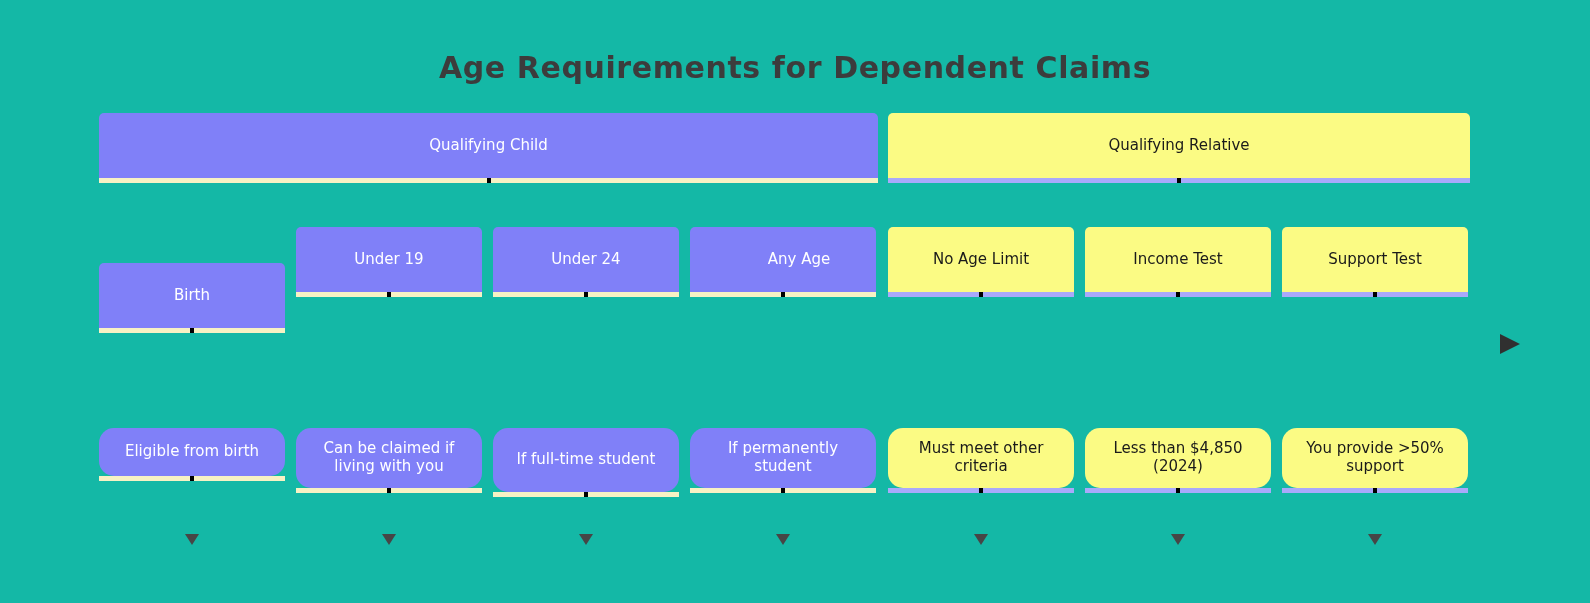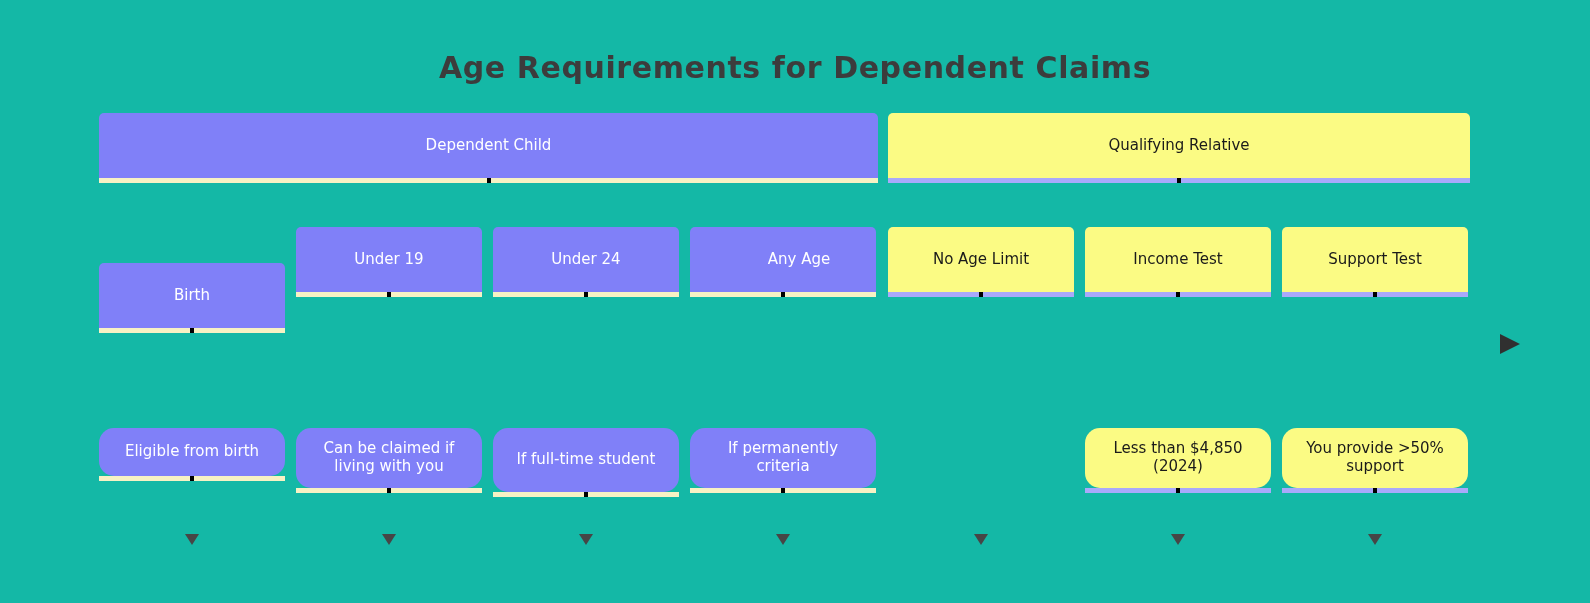--- a/index.html
+++ b/index.html
@@ -115,21 +115,21 @@
   }
 </style>
 </head>
 <body>
 
 <div id="canvas">
 
   <div class="title">Age Requirements for Dependent Claims</div>
 
   <div class="node purple row1" style="left:99px; top:113px; width:779px; height:65px;">
-    <span class="label">Dependent Child</span>
+    <span class="label">Qualifying Child</span>
   </div>
 
   <div class="node yellow row1" style="left:888px; top:113px; width:582px; height:65px;">
     <span class="label">Qualifying Relative</span>
   </div>
 
   <div class="node purple row2" style="left:99px; top:227px; width:186px; height:65px;margin-top:36px;">
     <span class="label">Birth</span>
   </div>
 
@@ -165,23 +165,27 @@
     <span class="label">Can be claimed if
 living with you</span>
   </div>
 
   <div class="node purple row3" style="left:493px; top:428px; width:186px; height:64px;">
     <span class="label">If full-time student</span>
   </div>
 
   <div class="node purple row3" style="left:690px; top:428px; width:186px; height:60px;">
     <span class="label">If permanently
+student</span>
+  </div>
+
+  <div class="node yellow row3" style="left:888px; top:428px; width:186px; height:60px;">
+    <span class="label">Must meet other
 criteria</span>
   </div>
-
 
   <div class="node yellow row3" style="left:1085px; top:428px; width:186px; height:60px;">
     <span class="label">Less than $4,850
 (2024)</span>
   </div>
 
   <div class="node yellow row3" style="left:1282px; top:428px; width:186px; height:60px;">
     <span class="label">You provide &gt;50%
 support</span>
   </div>

